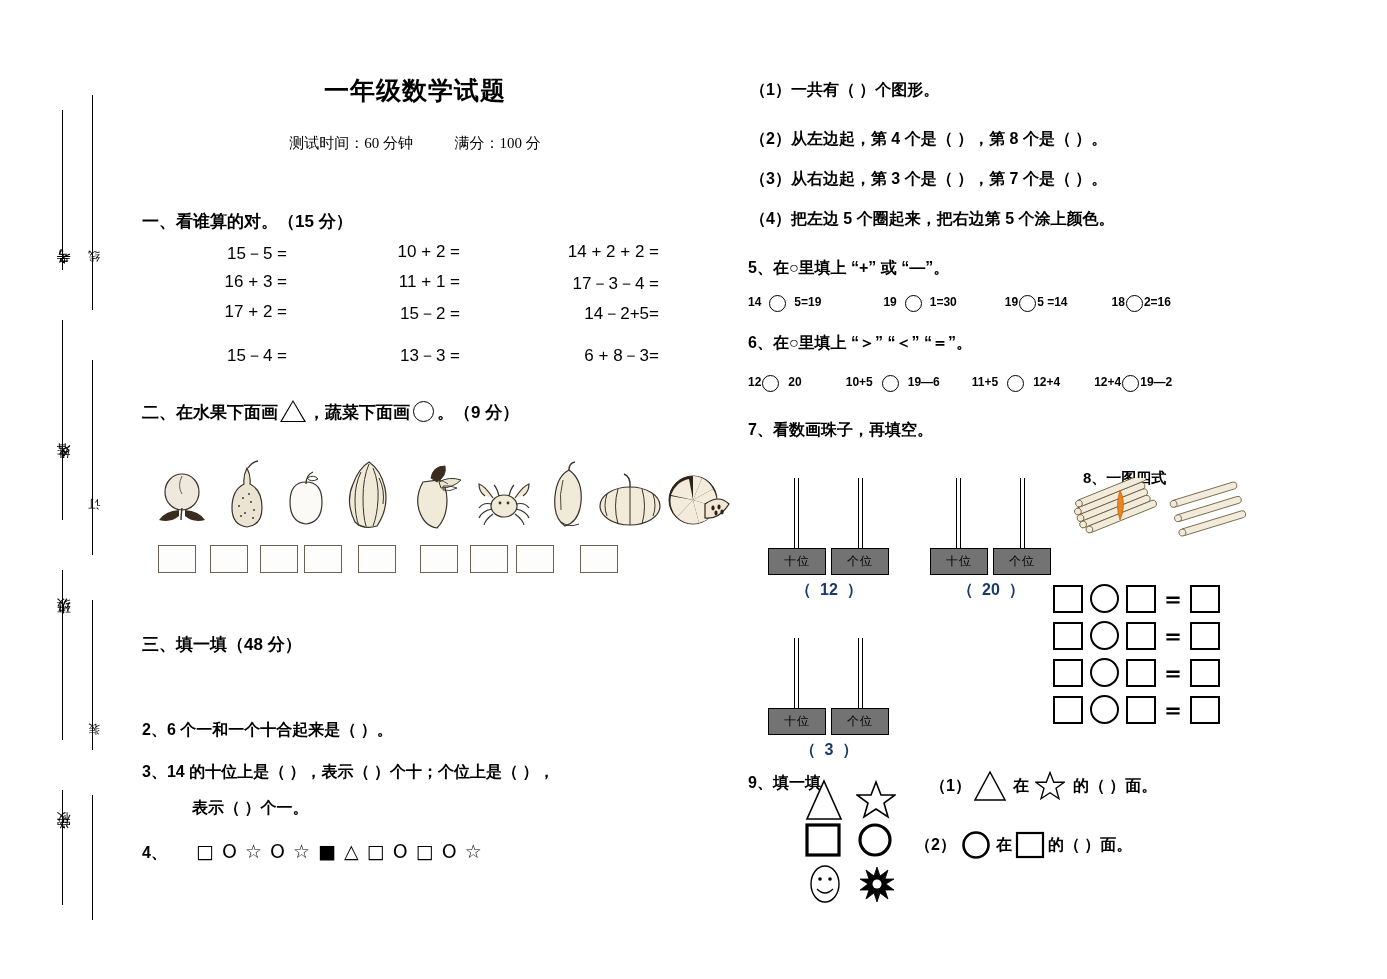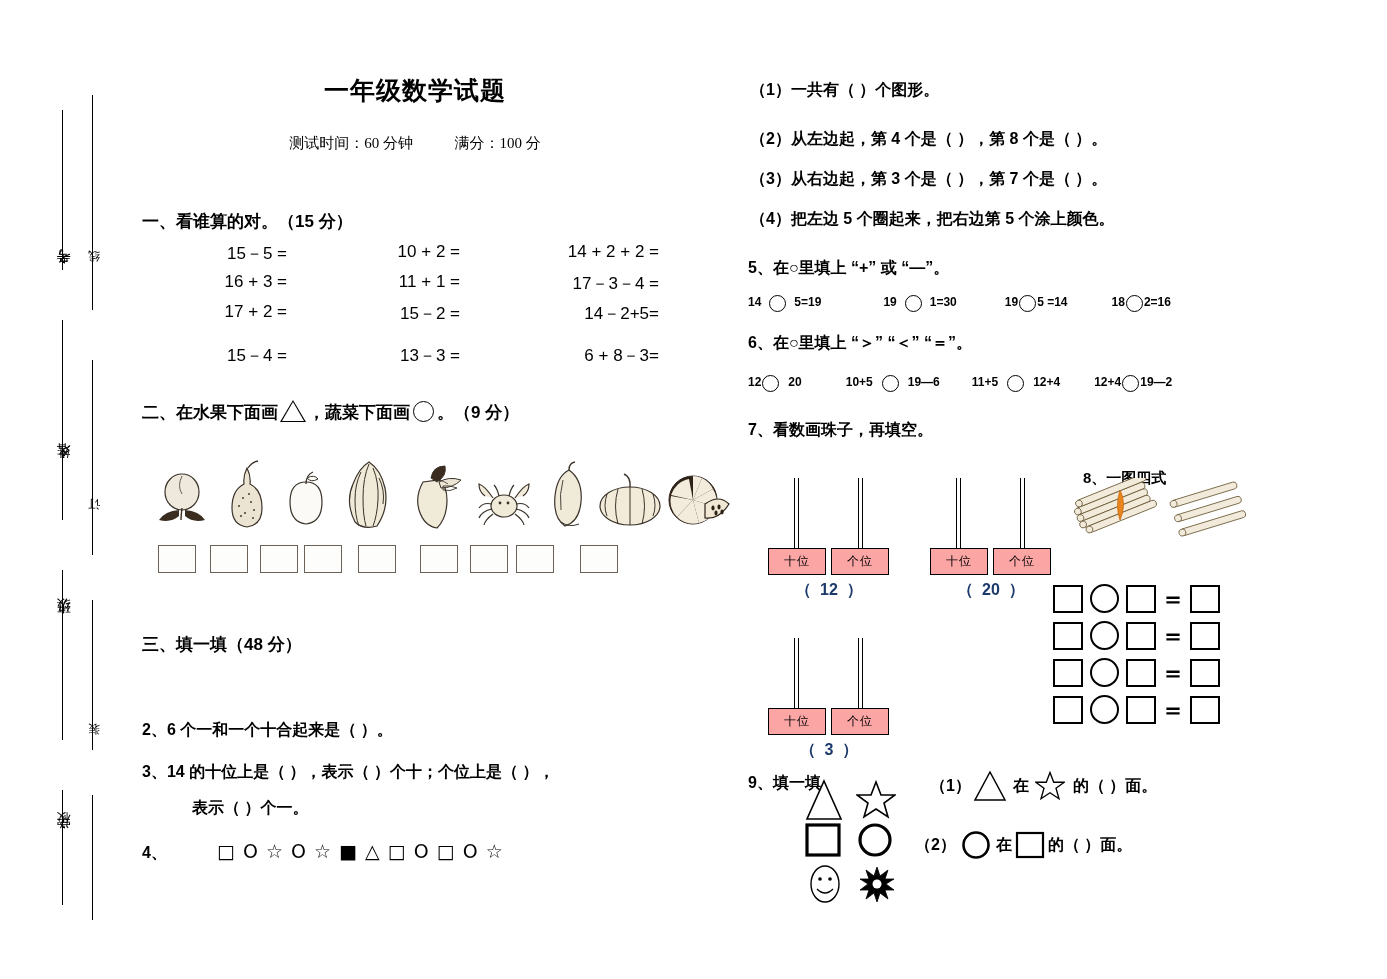--- a/index.html
+++ b/index.html
@@ -208,21 +208,21 @@
     width: 5px; height: 72px;
     border-left: 1.4px solid #000;
     border-right: 1.4px solid #000;
     background: #fff;
   }
   .base {
     position: absolute;
     top: 70px;
     width: 58px; height: 27px;
     border: 1.3px solid #000;
-    background: #fca5a5;
+    background: #737373;
     font-size: 12px;
     font-family: "Liberation Sans", "DejaVu Sans", sans-serif;
     text-align: center;
     line-height: 25px;
     letter-spacing: 1px;
   }
   .abacus-answer {
     position: absolute;
     top: 102px;
     width: 122px;
@@ -450,21 +450,21 @@
       <div class="ansbox" style="left:358px;"></div>
       <div class="ansbox" style="left:422px;"></div>
     </div>
 
     <div class="section-head" id="sec3-head">三、填一填（48 分）</div>
 
     <div class="q" style="left:22px; top:720px;">2、6 个一和一个十合起来是（            ）。</div>
     <div class="q" style="left:22px; top:762px;">3、14 的十位上是（       ），表示（       ）个十；个位上是（          ），</div>
     <div class="q" style="left:72px; top:798px;">表示（        ）个一。</div>
     <div class="q" style="left:22px; top:843px;">4、</div>
-    <div class="q shape-seq" style="left:97px; top:840px;">□ O ☆ O ☆ ■ △ □ O □ O ☆</div>
+    <div class="q shape-seq" style="left:76px; top:840px;">□ O ☆ O ☆ ■ △ □ O □ O ☆</div>
   </div>
 
   <div id="col-right">
 
     <div class="rq" style="left:10px; top:80px;">（1）一共有（        ）个图形。</div>
     <div class="rq" style="left:10px; top:129px;">（2）从左边起，第 4 个是（            ），第 8 个是（            ）。</div>
     <div class="rq" style="left:10px; top:169px;">（3）从右边起，第 3 个是（          ），第 7 个是（            ）。</div>
     <div class="rq" style="left:10px; top:209px;">（4）把左边 5 个圈起来，把右边第 5 个涂上颜色。</div>
 
     <div class="rq" style="left:8px; top:258px;">5、在○里填上 “+” 或 “—”。</div>

